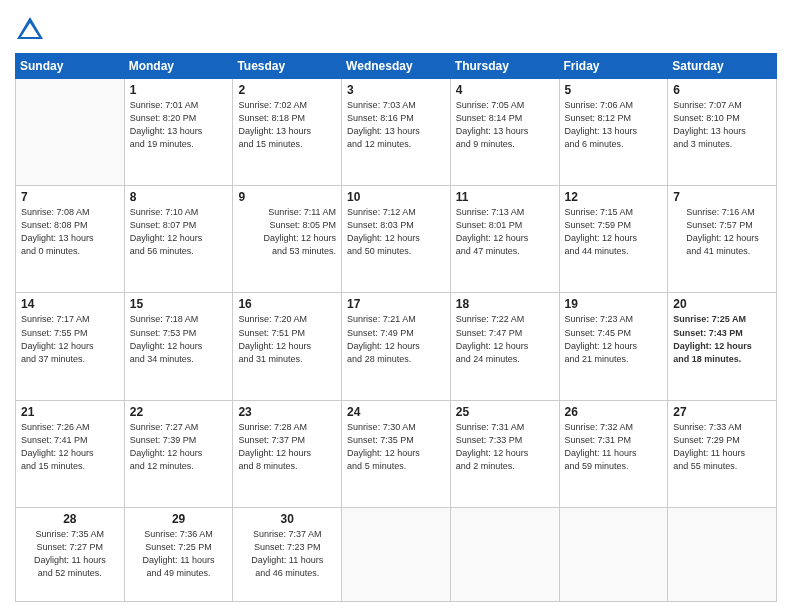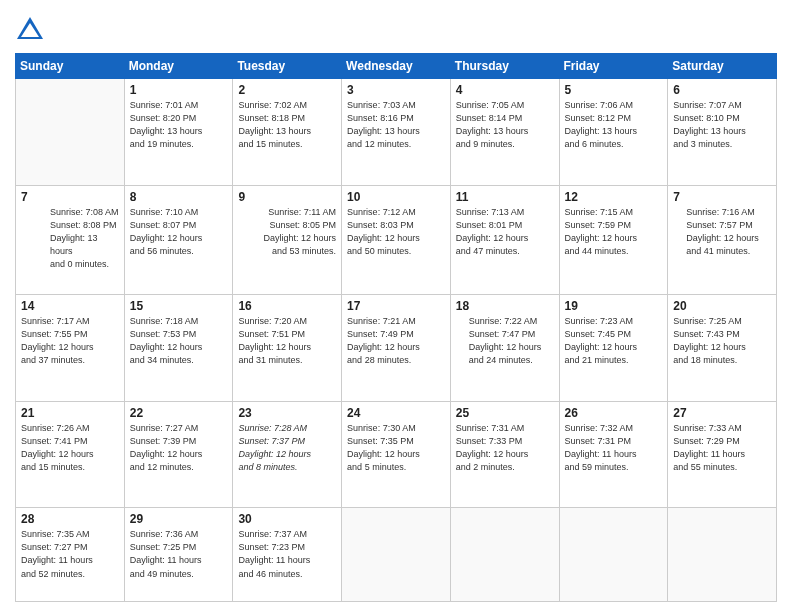--- a/index.html
+++ b/index.html
@@ -86,20 +86,21 @@
     .day-info {
       font-size: 9px;
       line-height: 1.45;
       color: #333;
     }
     .empty-cell {
       background: #f9f9f9;
     }
     .last-row td {
       height: 72px;
+      text-align: center;
     }
   </style>
 </head>
 <body>
 
 <div class="page">
   <div class="header">
     <div class="logo">
       <svg class="logo-icon" viewBox="0 0 30 30">
         <polygon points="15,2 28,24 2,24" fill="#1565c0"></polygon>
@@ -170,21 +171,21 @@
             <span class="day-number">6</span>
             <div class="day-info" style="white-space: pre-line;">Sunrise: 7:07 AM
 Sunset: 8:10 PM
 Daylight: 13 hours
 and 3 minutes.</div>
           </td>
         </tr>
         <tr>
           <td>
             <span class="day-number">7</span>
-            <div class="day-info" style="white-space: pre-line; margin-left: 29px;">Sunrise: 7:08 AM
+            <div class="day-info" style="white-space: pre-line;">Sunrise: 7:08 AM
 Sunset: 8:08 PM
 Daylight: 13 hours
 and 0 minutes.</div>
           </td>
           <td>
             <span class="day-number">8</span>
             <div class="day-info" style="white-space: pre-line;">Sunrise: 7:10 AM
 Sunset: 8:07 PM
 Daylight: 12 hours
 and 56 minutes.</div>
@@ -249,35 +250,35 @@
           </td>
           <td>
             <span class="day-number">17</span>
             <div class="day-info" style="white-space: pre-line;">Sunrise: 7:21 AM
 Sunset: 7:49 PM
 Daylight: 12 hours
 and 28 minutes.</div>
           </td>
           <td>
             <span class="day-number">18</span>
-            <div class="day-info" style="white-space: pre-line; margin-left: 13px;">Sunrise: 7:22 AM
+            <div class="day-info" style="white-space: pre-line;">Sunrise: 7:22 AM
 Sunset: 7:47 PM
 Daylight: 12 hours
 and 24 minutes.</div>
           </td>
           <td>
             <span class="day-number">19</span>
             <div class="day-info" style="white-space: pre-line;">Sunrise: 7:23 AM
 Sunset: 7:45 PM
 Daylight: 12 hours
 and 21 minutes.</div>
           </td>
           <td>
             <span class="day-number">20</span>
-            <div class="day-info" style="white-space: pre-line;">Sunrise: 7:25 AM
+            <div class="day-info" style="white-space: pre-line; font-weight: bold;">Sunrise: 7:25 AM
 Sunset: 7:43 PM
 Daylight: 12 hours
 and 18 minutes.</div>
           </td>
         </tr>
         <tr>
           <td>
             <span class="day-number">21</span>
             <div class="day-info" style="white-space: pre-line;">Sunrise: 7:26 AM
 Sunset: 7:41 PM
@@ -286,21 +287,21 @@
           </td>
           <td>
             <span class="day-number">22</span>
             <div class="day-info" style="white-space: pre-line;">Sunrise: 7:27 AM
 Sunset: 7:39 PM
 Daylight: 12 hours
 and 12 minutes.</div>
           </td>
           <td>
             <span class="day-number">23</span>
-            <div class="day-info" style="white-space: pre-line; font-style: italic;">Sunrise: 7:28 AM
+            <div class="day-info" style="white-space: pre-line;">Sunrise: 7:28 AM
 Sunset: 7:37 PM
 Daylight: 12 hours
 and 8 minutes.</div>
           </td>
           <td>
             <span class="day-number">24</span>
             <div class="day-info" style="white-space: pre-line;">Sunrise: 7:30 AM
 Sunset: 7:35 PM
 Daylight: 12 hours
 and 5 minutes.</div>

